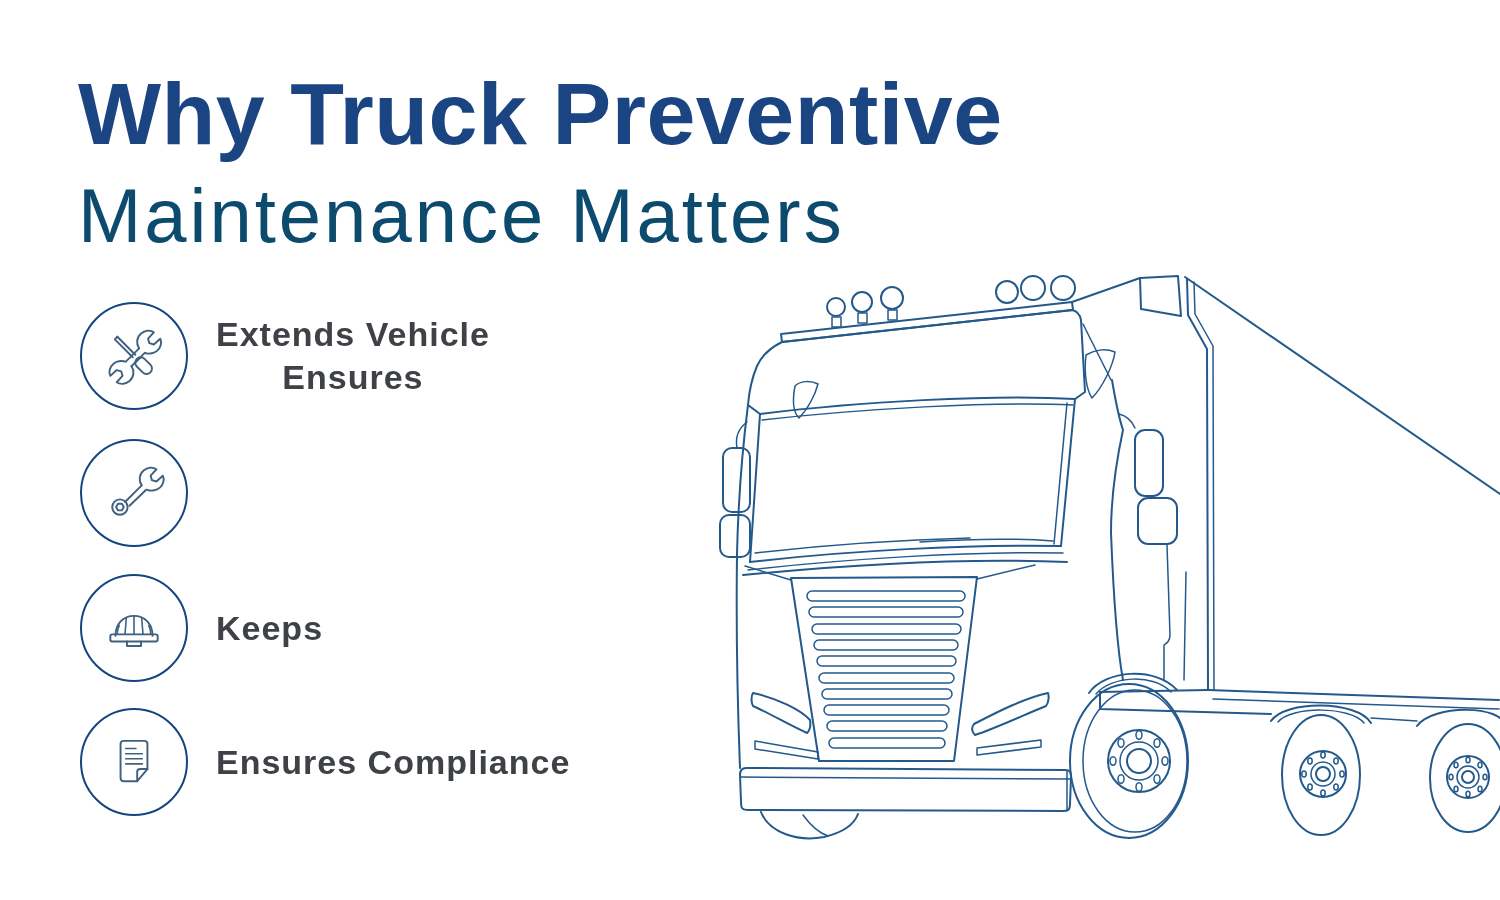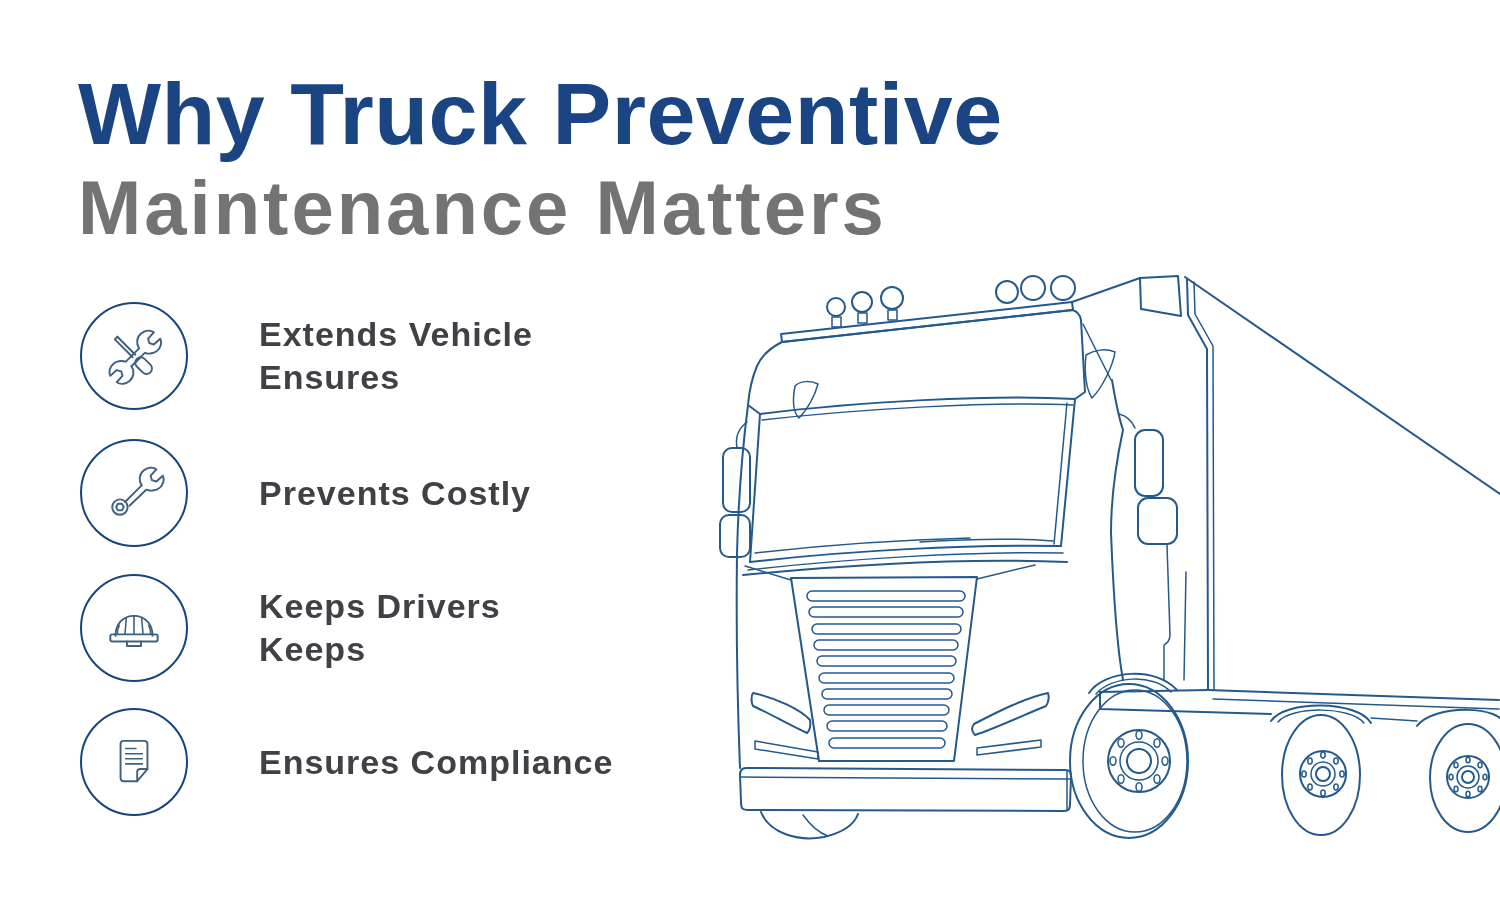--- a/index.html
+++ b/index.html
@@ -3,39 +3,39 @@
 <meta charset="utf-8">
 <style>
   html,body{margin:0;padding:0;}
   body{
     width:1500px;height:900px;
     background:#ffffff;
     font-family:"Liberation Sans", sans-serif;
     position:relative;
     overflow:hidden;
   }
-  .canvas{position:absolute;inset:0;width:1500px;height:900px;}
+  .canvas{position:absolute;inset:0;width:1500px;height:900px;text-align:center;}
 
   
   .title-block{position:absolute;left:78px;top:0;}
   .title-line1{
     position:absolute;left:0;top:70px;white-space:nowrap;
     font-size:88px;font-weight:800;letter-spacing:0.5px;
     color:#1b4582;line-height:1;
   }
   .title-line2{
-    position:absolute;left:0;top:170px;white-space:nowrap;
-    font-size:76px;font-weight:700;letter-spacing:3px;
-    color:#737373;line-height:1;
+    position:absolute;left:0;top:178px;white-space:nowrap;
+    font-size:76px;font-weight:400;letter-spacing:3px;
+    color:#0c4a6e;line-height:1;
   }
 
   
   .benefit-row{
     position:absolute;left:80px;height:108px;
-    display:flex;align-items:center;gap:43px;
+    display:flex;align-items:center;
   }
   .row-1{top:302px;} .row-2{top:439px;} .row-3{top:574px;} .row-4{top:708px;}
   .icon-circle{
     width:108px;height:108px;box-sizing:border-box;
     border:2.5px solid #14457f;border-radius:50%;
     display:flex;align-items:center;justify-content:center;
     flex:0 0 auto;
   }
   .icon-circle svg{width:64px;height:64px;display:block;}
   .benefit-text{
@@ -82,36 +82,34 @@
     <div class="icon-circle">
       <svg viewBox="0 0 100 100" fill="none" stroke="#3f617f" stroke-width="3" stroke-linecap="round" stroke-linejoin="round">
         <circle cx="28" cy="72" r="12"></circle>
         <polygon points="34,72 31,77.2 25,77.2 22,72 25,66.8 31,66.8"></polygon>
         <path d="M36,64 L62,38"></path>
         <path d="M43,70 L69,45"></path>
         <path d="M62,38 C57,31 58,21 65,15 C71,10 79,9 85,13 L76,23 L78,30 L85,32 L95,23 C98,29 96,37 90,42 C84,47 75,47 71,45"></path>
       </svg>
     </div>
     <div class="benefit-text">
-      <span>Prevents Costly</span>
     </div>
   </div>
 
   <div class="benefit-row row-3">
     <div class="icon-circle">
       <svg viewBox="0 0 100 100" fill="none" stroke="#3f617f" stroke-width="3" stroke-linecap="round" stroke-linejoin="round">
         <path d="M21,62 C21,44 33,31 50,31 C67,31 79,44 79,62"></path>
         <path d="M38,34 L36,59 M50,31 L50,59 M62,34 L64,59" stroke-width="2.5"></path>
         <path d="M27,46 C25,50 24,55 24,59 M73,46 C75,50 76,55 76,59" stroke-width="2.5"></path>
         <rect x="13" y="60" width="74" height="11" rx="3"></rect>
         <path d="M39,71 L39,78 L61,78 L61,71"></path>
       </svg>
     </div>
     <div class="benefit-text">
-      <span>Keeps Drivers</span>
       <span>Keeps</span>
     </div>
   </div>
 
   <div class="benefit-row row-4">
     <div class="icon-circle">
       <svg viewBox="0 0 100 100" fill="none" stroke="#3f617f" stroke-width="3" stroke-linecap="round" stroke-linejoin="round">
         <path d="M34,17 L66,17 C69,17 71,19 71,22 L71,61 L55,80 L34,80 C31,80 29,78 29,75 L29,22 C29,19 31,17 34,17 Z"></path>
         <path d="M55,80 L55,65 C55,62 57,61 60,61 L71,61"></path>
         <path d="M37,29 L53,29 M37,37 L63,37 M37,45 L63,45 M37,53 L63,53" stroke-width="2.5"></path>

